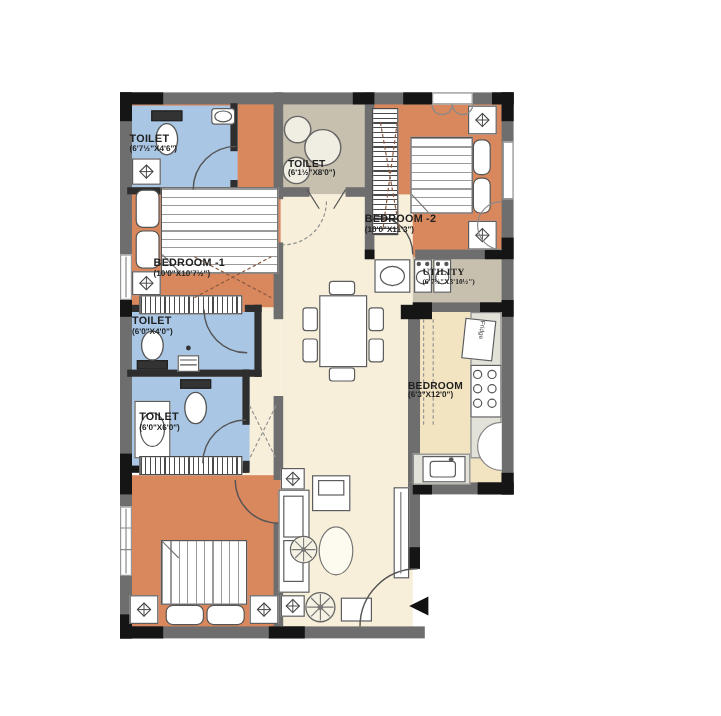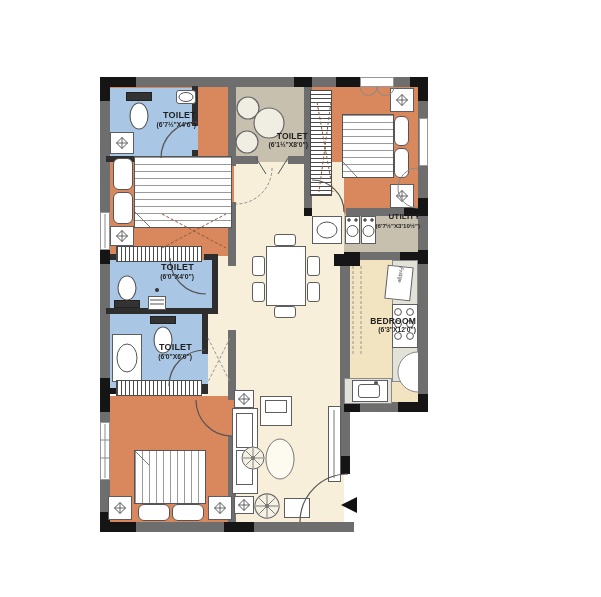--- a/index.html
+++ b/index.html
@@ -11,21 +11,21 @@
   .dw{background:#2e2e2e;}
   .win{background:#ffffff;border:1px solid #979797;}
   .furn{background:#ffffff;border:1px solid #5d5d5d;}
   .tank{background:#333333;border:1px solid #222;}
   .ctr{background:#e2e2d8;border:1px solid #8a8a8a;}
   .bedH{background-color:#fff;background-image:repeating-linear-gradient(180deg,#9a9a9a 0 1px,transparent 1px 7px);border:1px solid #555;}
   .bedV{background-color:#fff;background-image:repeating-linear-gradient(90deg,#9a9a9a 0 1px,transparent 1px 7px);border:1px solid #555;}
   .hatchV{background-color:#fff;background-image:repeating-linear-gradient(90deg,#4a4a4a 0 1px,transparent 1px 4px);border:1px solid #4a4a4a;}
   .hatchH{background-color:#fff;background-image:repeating-linear-gradient(0deg,#4a4a4a 0 1px,transparent 1px 4px);border:1px solid #4a4a4a;}
   .pillow{background:#fff;border:1px solid #555;border-radius:6px;}
-  .lbl{position:absolute;text-align:right;font-weight:700;color:#1f1f1f;line-height:1.2;}
+  .lbl{position:absolute;text-align:left;font-weight:700;color:#1f1f1f;line-height:1.2;}
   .rname{display:block;font-size:9px;letter-spacing:.2px;}
   .rdims{display:block;font-size:6.8px;}
   .narrow{width:62px;margin:0 auto;}
   .variants{display:inline-block;border:1.5px solid #4e4e4e;background:#fcf7ea;padding:1px 4px;font-size:8.5px;margin-top:4px;}
   .bhk{display:block;color:#cc2b2b;font-size:9.5px;margin-top:4px;letter-spacing:.6px;}
   .fridge{position:absolute;left:386px;top:266px;width:26px;height:34px;background:#fff;border:1px solid #5d5d5d;
           transform:rotate(6deg);box-sizing:border-box;text-align:center;}
   .fridge span{writing-mode:vertical-rl;font-size:5.5px;color:#444;line-height:26px;}
   svg.ovl{position:absolute;left:0;top:0;pointer-events:none;}
 </style>
@@ -270,21 +270,29 @@
   </svg>
 
   <div class="lbl" style="left:108px;top:110px;width:88px;">
     <span class="rname">TOILET</span>
     <span class="rdims">(6'7½"X4'6")</span>
   </div>
   <div class="lbl" style="left:240px;top:131px;width:68px;">
     <span class="rname" style="font-size:8.5px;">TOILET</span>
     <span class="rdims">(6'1½"X8'0")</span>
   </div>
-  <div class="lbl" style="left:352px;top:212px;width:68px;">
+  <div class="lbl" style="left:304px;top:177px;width:112px;">
+    <span class="rname">BEDROOM -2</span>
+    <span class="rdims">(10'0"X11'3")</span>
+  </div>
+  <div class="lbl" style="left:128px;top:214px;width:104px;">
+    <span class="rname">BEDROOM -1</span>
+    <span class="rdims">(10'0"X10'7½")</span>
+  </div>
+  <div class="lbl" style="left:352px;top:222px;width:68px;font-family:Liberation Serif, serif;">
     <span class="rname" style="font-size:8px;">UTILITY</span>
     <span class="rdims" style="font-size:6.2px;">(6'7½"X3'10½")</span>
   </div>
   <div class="lbl" style="left:110px;top:262px;width:84px;">
     <span class="rname">TOILET</span>
     <span class="rdims">(6'0"X4'0")</span>
   </div>
   <div class="lbl" style="left:116px;top:342px;width:76px;">
     <span class="rname">TOILET</span>
     <span class="rdims">(6'0"X6'0")</span>

